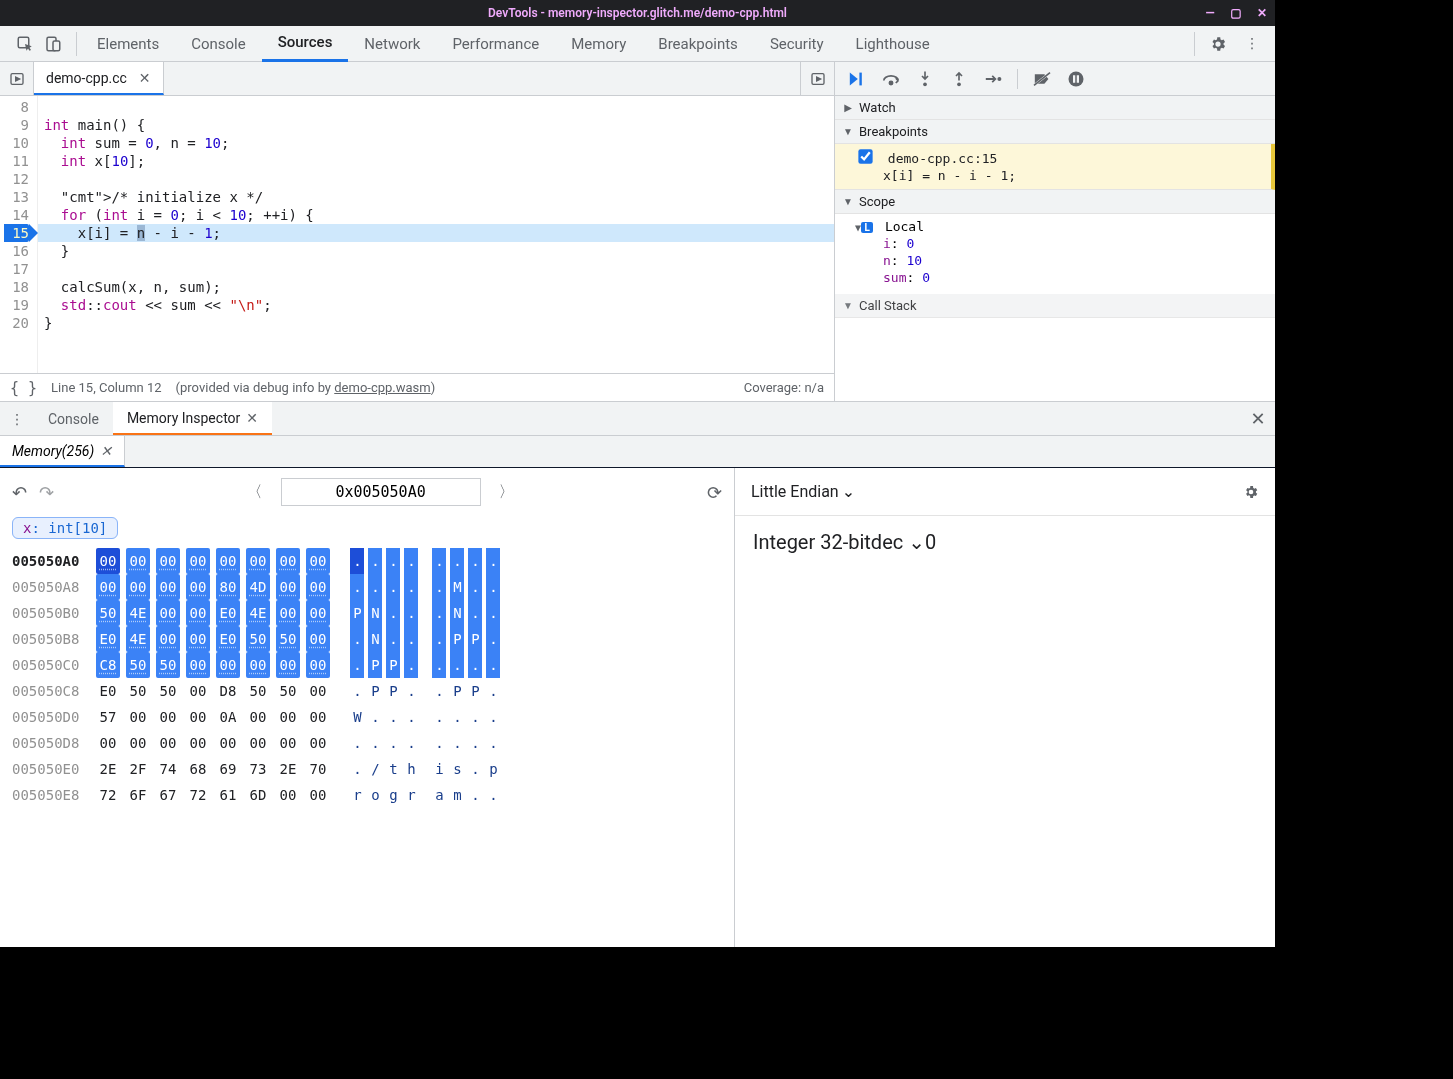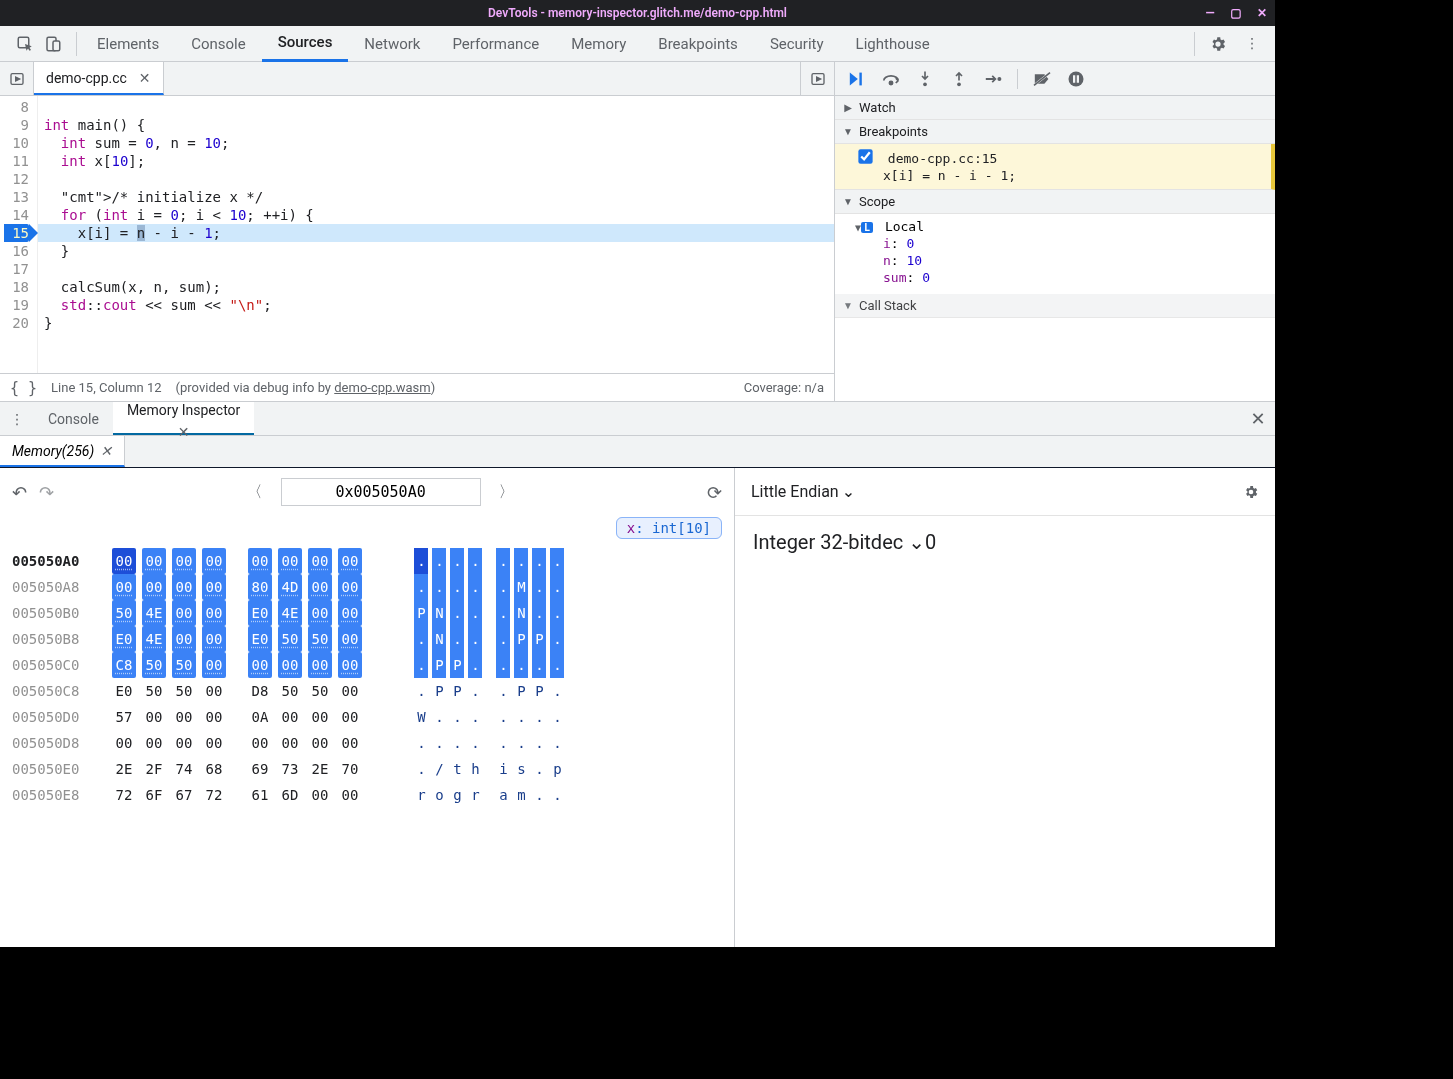--- a/index.html
+++ b/index.html
@@ -97,50 +97,50 @@
   .varval { color: #1c00cf; }
   .vartype { color: #5f6368; }
   .memicon { background: #eee; border: 1px solid #ccc; border-radius: 3px; font-size: 10px; padding: 0 2px; margin-left: 4px;}
 
   .drawer-tabs {
     height: 34px; background: #f1f3f4; border-bottom: 1px solid #cacdd1;
     display: flex; align-items: stretch;
   }
   .drawer-tabs .icon { width: 34px; display: flex; align-items: center; justify-content: center; color: #5f6368;}
   .drawer-tabs .tab { padding: 0 14px; display: flex; align-items: center; gap: 6px; color: #5f6368; cursor: pointer; font-size: 14px;}
-  .drawer-tabs .tab.active { color: #202124; background: #fff; border-bottom: 2px solid #0369a1; flex-direction: column;}
+  .drawer-tabs .tab.active { color: #202124; background: #fff; border-bottom: 2px solid #f97316;}
   .drawer-tabs .spacer { flex: 1; }
   .drawer-tabs .close-drawer { width: 34px; display: flex; align-items: center; justify-content: center; color: #5f6368; cursor: pointer; font-size: 18px;}
 
   .mem-subtab {
     height: 32px; background: #f1f3f4; border-bottom: 1px solid #0f172a;
     display: flex; align-items: stretch; font-style: italic;
   }
   .mem-subtab .tab { background: #fff; padding: 0 12px; display: flex; align-items: center; gap: 6px; border-right: 1px solid #cacdd1; border-bottom: 2px solid #1a73e8;}
 
   .mem-body { flex: 1; display: flex; overflow: hidden;}
   .hex-pane { flex: 1; display: flex; flex-direction: column; border-right: 1px solid #cacdd1;}
   .interp-pane { width: 540px; background: #fff; }
 
   .mem-toolbar { height: 48px; display: flex; align-items: center; padding: 0 12px; gap: 12px; color: #5f6368; }
   .mem-toolbar .histbtn { font-size: 18px; cursor: pointer; }
   .mem-toolbar .addrnav { flex:1; display:flex; align-items:center; justify-content:center; gap: 18px; }
   .mem-toolbar .addrnav .arrow { cursor: pointer; font-size: 16px; }
   .addrinput { width: 200px; text-align: center; font-family: monospace; font-size: 15px; border: 1px solid #cacdd1; padding: 4px; background: #fff; }
   .reload { font-size: 18px; cursor: pointer; }
 
-  .chip-row { padding: 4px 12px 8px; text-align: right; }
+  .chip-row { padding: 4px 12px 8px; }
   .chip {
     border: 1px solid #8ab4f8; background: #e8f0fe; color: #1967d2;
     border-radius: 6px; padding: 2px 10px; font-family: monospace; font-size: 14px;
   }
   .chip .cv { color: #881391; }
 
   .hex-table { padding: 4px 12px; font-family: Menlo, Consolas, monospace; font-size: 14px; line-height: 26px; overflow: auto;}
-  .hex-row { display: flex; align-items: center; gap: 22px; }
+  .hex-row { display: flex; align-items: center; gap: 6px; }
   .hex-addr { color: #919191; width: 78px; }
   .hex-addr.hot { color: #202124; font-weight: 600; }
   .hex-group { display: flex; gap: 6px; }
   .hex-byte { width: 24px; text-align: center; border-radius: 2px; color: #202124;}
   .hex-byte.hl { background: #3b82f6; color: #fff; text-decoration: underline dotted rgba(255,255,255,.6); text-underline-offset: 3px;}
   .hex-byte.hl.first { background: #1d4ed8; }
   .ascii-sep { color: #cacdd1; }
   .ascii-group { display: flex; gap: 4px; }
   .ascii-ch { width: 14px; text-align: center; color: #1a3e8b; }
   .ascii-ch.hl { background: #3b82f6; color: #fff; }

